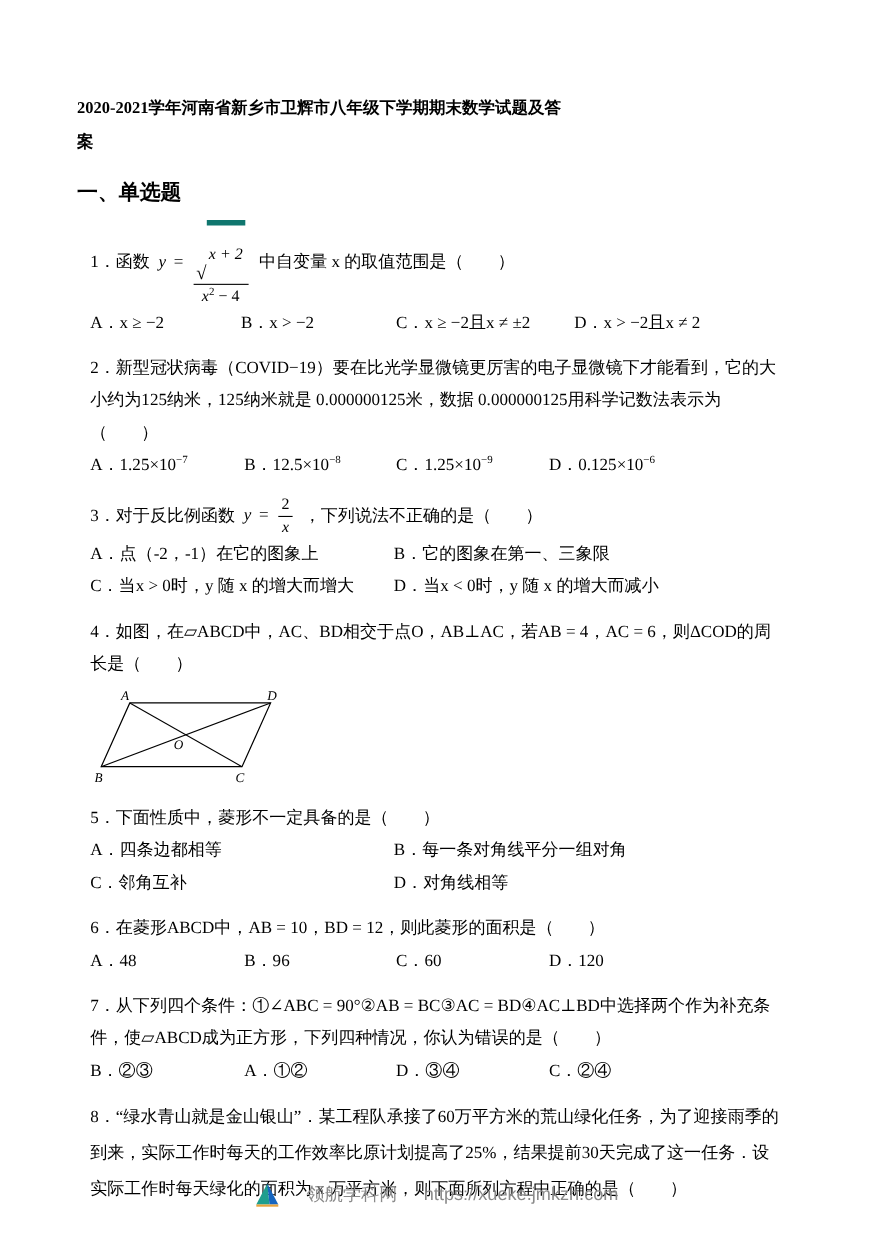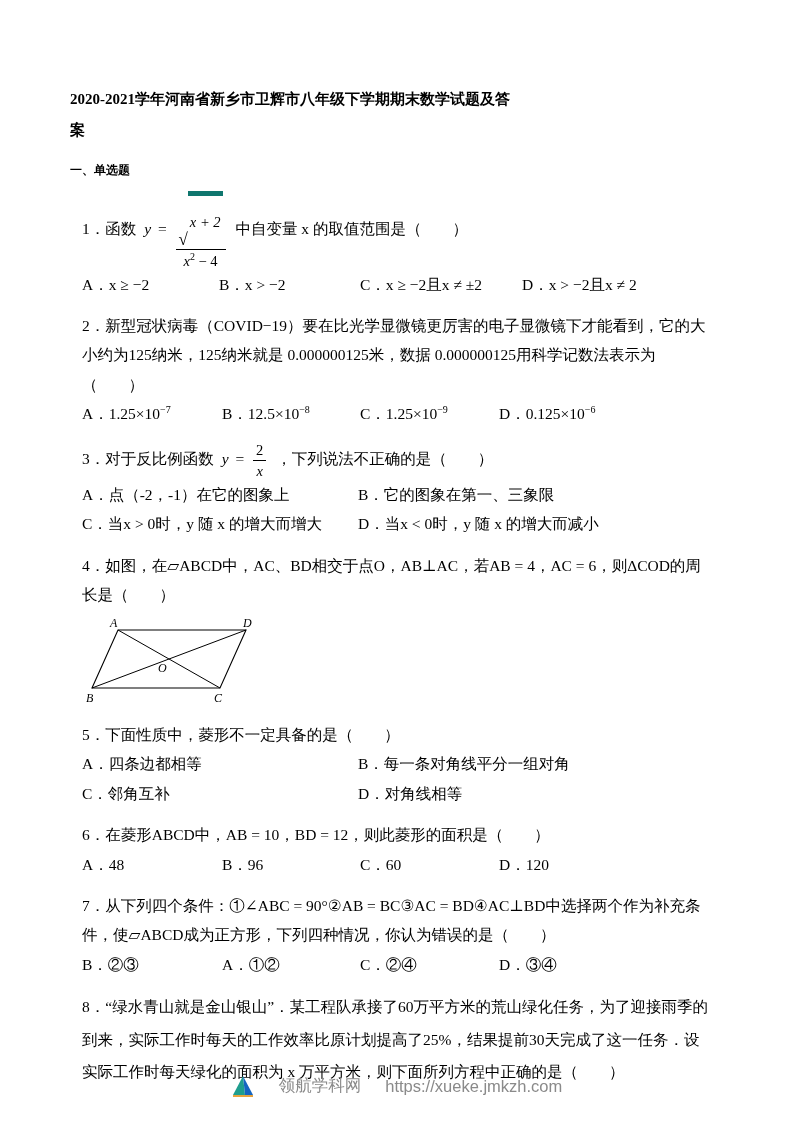--- a/index.html
+++ b/index.html
@@ -6,21 +6,21 @@
   html, body { margin: 0; padding: 0; }
   body {
     width: 793px; height: 1122px;
     background: #ffffff; color: #000;
     font-family: "Liberation Serif", "DejaVu Serif", serif;
     position: relative; overflow: hidden;
   }
   .page { padding: 84px 70px 0 70px; }
   .title { font-size: 15px; font-weight: 700; text-align: left; line-height: 2.05; margin: 0 0 10px 0; }
   .title .tl { display: block; }
-  .section { font-size: 12px; font-weight: 700; margin: 16px 0 4px 0; }
+  .section { font-size: 19px; font-weight: 700; margin: 16px 0 4px 0; }
   .q { margin: 12px; }
   .stem, .opts { font-size: 15.5px; line-height: 1.9; }
   .q8 .stem { line-height: 2.1; }
   .opts4a { display: grid; grid-template-columns: 137px 141px 162px auto; }
   .opts4b { display: grid; grid-template-columns: 140px 138px 139px auto; }
   .opts2  { display: grid; grid-template-columns: 276px auto; }
   .mi { font-style: italic; }
   .math { white-space: nowrap; margin: 0 4px; }
   .mo { margin: 0 3px; }
   .frac {
@@ -146,22 +146,22 @@
       <span>C．60</span>
       <span>D．120</span>
     </div>
   </div>
 
   <div class="q">
     <div class="stem">7．从下列四个条件：①∠ABC = 90°②AB = BC③AC = BD④AC⊥BD中选择两个作为补充条件，使▱ABCD成为正方形，下列四种情况，你认为错误的是（　　）</div>
     <div class="opts opts4b">
       <span>B．②③</span>
       <span>A．①②</span>
+      <span>D．③④</span>
       <span>C．②④</span>
-      <span>D．③④</span>
     </div>
   </div>
 
   <div class="q q8">
     <div class="stem">8．“绿水青山就是金山银山”．某工程队承接了60万平方米的荒山绿化任务，为了迎接雨季的到来，实际工作时每天的工作效率比原计划提高了25%，结果提前30天完成了这一任务．设实际工作时每天绿化的面积为 x 万平方米，则下面所列方程中正确的是（　　）</div>
   </div>
 
 </div>
 
 <a class="footer">

